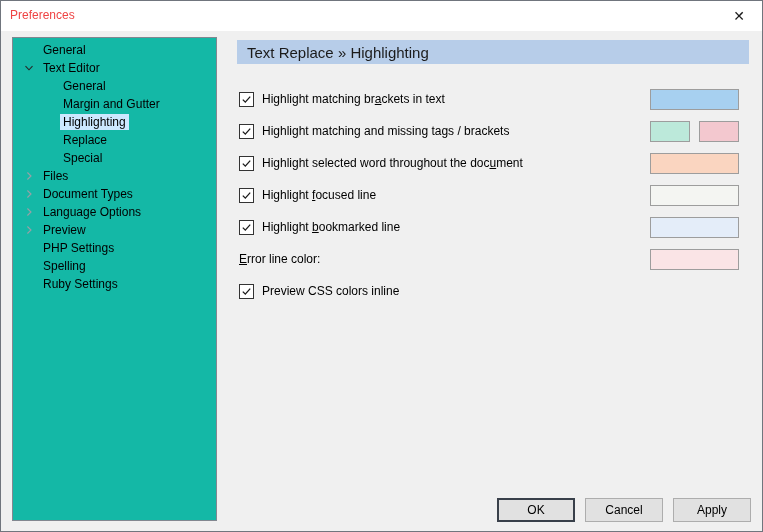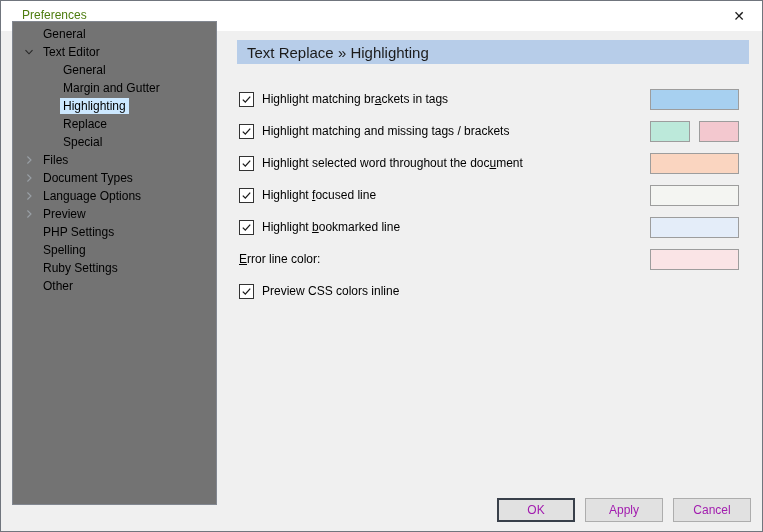--- a/index.html
+++ b/index.html
@@ -1,24 +1,24 @@
 <!DOCTYPE html>
 <html><head>
 <meta charset="utf-8">
 <style>
   html,body{margin:0;padding:0;background:#d8d8d8;font-family:"Liberation Sans",sans-serif;}
   .window{position:relative;width:763px;height:532px;margin:0 auto;background:#f0f0f0;
           border:1px solid #70757d;box-sizing:border-box;overflow:hidden;color:#000;}
   
   .titlebar{position:absolute;left:0;top:0;right:0;height:30px;background:#ffffff;}
-  .title{position:absolute;left:9px;top:7px;font-size:12px;color:#4d7c0f;margin-left:12px;}
+  .title{position:absolute;left:9px;top:7px;font-size:12px;color:#ef4444;}
   .close-btn{position:absolute;right:0;top:0;width:46px;height:29px;display:flex;
              align-items:center;justify-content:center;font-size:14px;color:#1a1a1a;cursor:default;}
   
-  .sidebar{position:absolute;left:11px;top:20px;width:205px;height:484px;background:#737373;
+  .sidebar{position:absolute;left:11px;top:36px;width:205px;height:484px;background:#14b8a6;
            border:1px solid #828790;box-sizing:border-box;padding-top:3px;overflow:hidden;}
   .tree-item{height:18px;display:flex;align-items:center;font-size:12px;white-space:nowrap;}
   .chev{width:16px;margin-left:8px;flex:none;display:flex;align-items:center;justify-content:center;}
   .chev svg{display:block;}
   .lvl0 .tree-label{margin-left:3px;}
   .lvl1 .tree-label{margin-left:23px;}
   .tree-label{padding:1px 3px;}
   .tree-label.selected{background:#cce8ff;}
   
   .header-band{position:absolute;left:236px;top:39px;width:512px;height:24px;background:#b7cde9;
@@ -31,21 +31,21 @@
   .row-label{font-size:12px;}
   .mnemonic{text-decoration:underline;}
   .swatches{margin-left:auto;margin-right:10px;display:flex;gap:9px;}
   .swatch{height:21px;border:1px solid #9d9d9d;box-sizing:border-box;}
   .swatch.wide{width:89px;}
   .swatch.small{width:40px;}
   
   .footer{position:absolute;right:11px;bottom:9px;display:flex;gap:10px;}
   .btn{width:78px;height:24px;background:#e1e1e1;border:1px solid #adadad;font-size:12px;
        font-family:"Liberation Sans",sans-serif;display:flex;align-items:center;justify-content:center;
-       box-sizing:border-box;color:#a21caf;}
+       box-sizing:border-box;color:#000000;}
   .btn.default{border:2px solid #39404a;}
 </style>
 </head>
 <body>
 
 <div class="window">
 
   <div class="titlebar">
     <span class="title">Preferences</span>
     <span class="close-btn">
@@ -155,41 +155,34 @@
     </span>
     <span class="tree-label">Spelling</span>
   </div>
       <div class="tree-item lvl0">
     <span class="chev">
       
       
     </span>
     <span class="tree-label">Ruby Settings</span>
   </div>
-      <div class="tree-item lvl0">
-    <span class="chev">
-      
-      
-    </span>
-    <span class="tree-label">Other</span>
-  </div>
     </div>
 
   <div class="header-band">
     <span>Text Replace » Highlighting</span>
   </div>
 
   <div class="rows">
       <div class="row">
     <span class="checkbox">
       <svg width="11" height="11" viewBox="0 0 11 11">
         <path d="M1.8 5.6 L4.3 8.1 L9.2 2.6" stroke="#1a1a1a" stroke-width="1.3" fill="none"></path>
       </svg>
     </span>
-    <span class="row-label"><span class="pre">Highlight matching br</span><span class="mnemonic">a</span><span class="post">ckets in tags</span></span>
+    <span class="row-label"><span class="pre">Highlight matching br</span><span class="mnemonic">a</span><span class="post">ckets in text</span></span>
     <span class="swatches">
           <span class="swatch wide" style="background: rgb(167, 208, 240); border-color: rgb(157, 157, 157);"></span>
         </span>
   </div>
       <div class="row">
     <span class="checkbox">
       <svg width="11" height="11" viewBox="0 0 11 11">
         <path d="M1.8 5.6 L4.3 8.1 L9.2 2.6" stroke="#1a1a1a" stroke-width="1.3" fill="none"></path>
       </svg>
     </span>
@@ -245,17 +238,17 @@
         <path d="M1.8 5.6 L4.3 8.1 L9.2 2.6" stroke="#1a1a1a" stroke-width="1.3" fill="none"></path>
       </svg>
     </span>
     <span class="row-label"><span class="pre">Preview CSS colors inline</span><span class="mnemonic"></span><span class="post"></span></span>
     <span class="swatches"></span>
   </div>
     </div>
 
   <div class="footer">
     <button class="btn default">OK</button>
+    <button class="btn">Cancel</button>
     <button class="btn">Apply</button>
-    <button class="btn">Cancel</button>
   </div>
 
 </div>
 
 </body></html>

